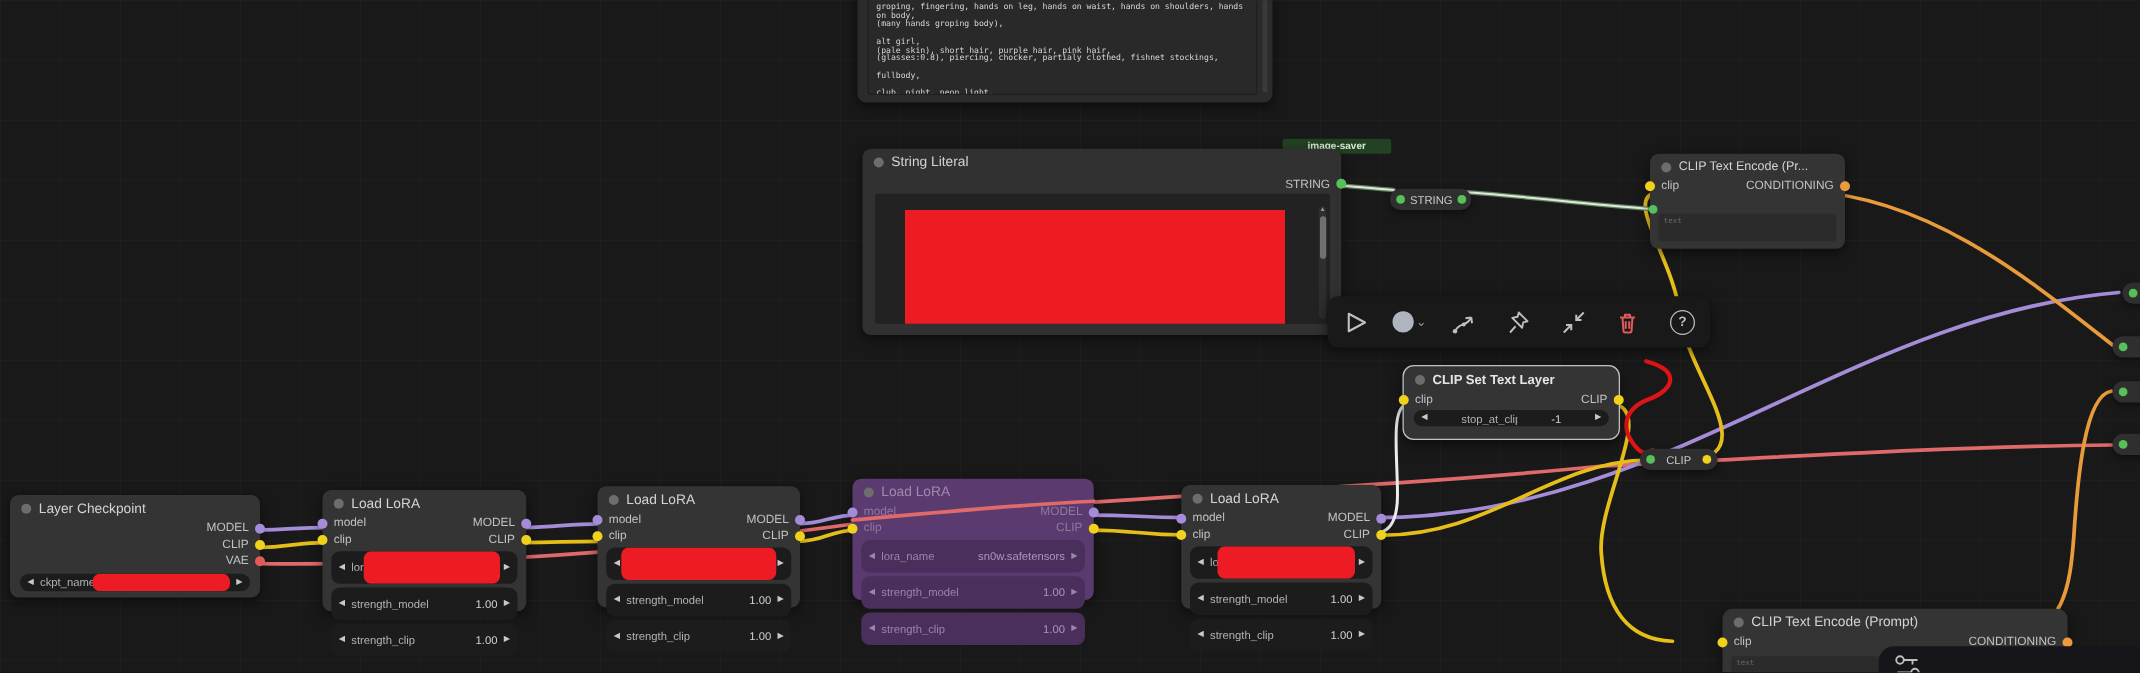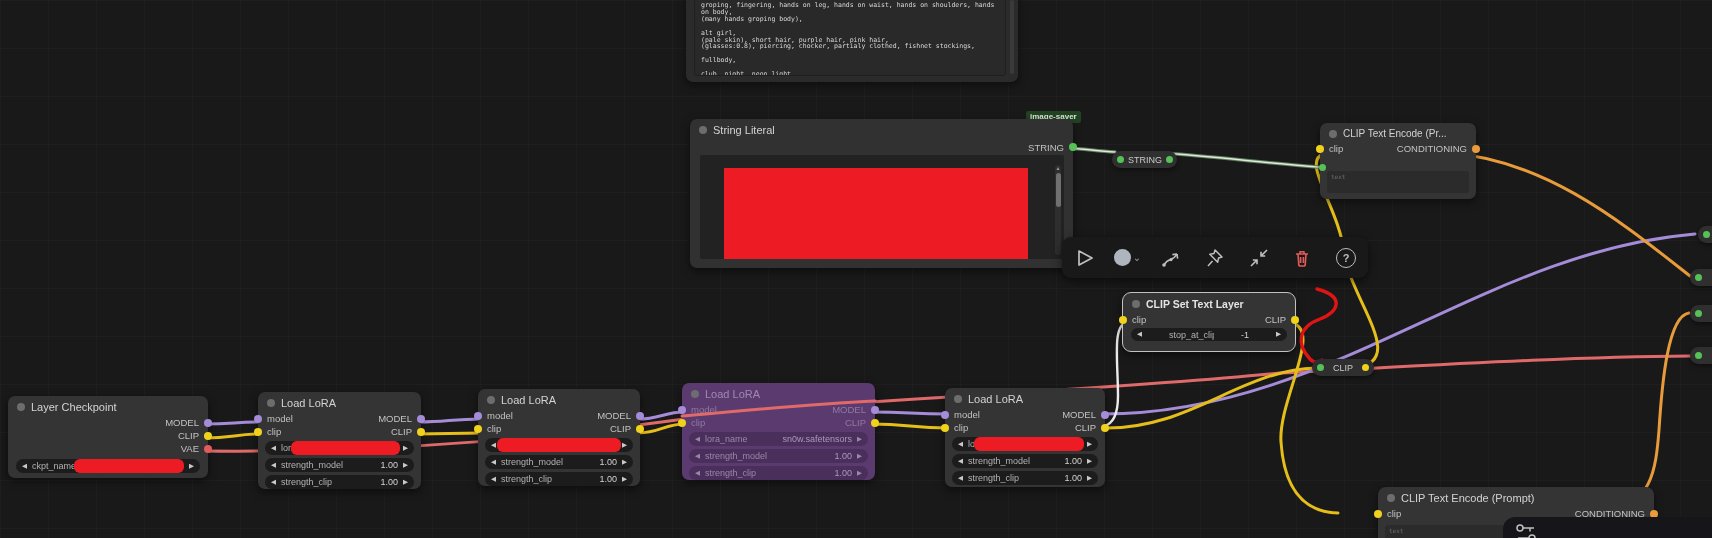--- a/index.html
+++ b/index.html
@@ -17,21 +17,21 @@
   .ntitle{display:flex;align-items:center;gap:6px;padding:5px 9px 3px;font-size:11px;color:#d3d3d3;white-space:nowrap;overflow:hidden;}
   .tdot{width:8px;height:8px;border-radius:50%;background:#6d6d6d;flex:none;}
   .srow{display:flex;justify-content:space-between;align-items:center;padding:0 9px;height:13px;font-size:9.5px;color:#c2c2c2;}
   .sl{display:flex;align-items:center;gap:5px;}
   .sdot{width:8px;height:8px;border-radius:50%;flex:none;}
   .sdot.in{margin-left:-13px;}
   .sdot.out{margin-right:-13px;}
   .model{background:#a58cd8;} .clipc{background:#f0d21c;} .vae{background:#e25b5b;}
   .green{background:#56c156;} .cond{background:#eb9a3c;}
 
-  .widget{position:relative;display:flex;align-items:center;height:14px;margin:3px 7px;padding:0 6px;
+  .widget{position:relative;display:flex;align-items:center;height:26px;margin:3px 7px;padding:0 6px;
     background:#1c1c1c;border-radius:7px;font-size:9px;color:#b2b2b2;overflow:hidden;}
   .warr{font-size:6.5px;color:#c9c9c9;line-height:1;flex:none;}
   .wname{margin-left:5px;flex:1;white-space:nowrap;overflow:hidden;}
   .wval{margin:0 5px;color:#d2d2d2;white-space:nowrap;}
   .censor{position:absolute;top:0;bottom:0;background:#ed1c24;border-radius:6px;z-index:2;}
 
   
   .prompt-node{left:686px;top:-14px;width:332px;height:96px;background:#2b2b2b;}
   .prompt-text{position:absolute;left:8px;top:12px;right:12px;bottom:6px;background:#292929;border:1px solid #1f1f1f;border-radius:3px;
     padding:3px 6px;font-family:"DejaVu Sans Mono",monospace;font-size:6.5px;line-height:6.9px;color:#d8d8d8;white-space:pre-wrap;overflow:hidden;}
@@ -39,21 +39,21 @@
 
   
   .sl-node{left:690px;top:119px;width:383px;height:149px;background:#313131;}
   .sl-out{display:flex;justify-content:flex-end;align-items:center;gap:5px;height:16px;padding:0 9px;font-size:9.5px;color:#c2c2c2;}
   .sl-text{position:absolute;left:10px;top:36px;width:364px;height:104px;background:#222;border-radius:2px;}
   .sl-censor{position:absolute;left:24px;top:13px;right:36px;bottom:0;background:#ed1c24;}
   .sl-sb{position:absolute;right:3px;top:10px;bottom:4px;width:6px;background:#2e2e2e;border-radius:3px;}
   .sl-sb-up{position:absolute;top:1px;left:0;right:0;text-align:center;font-size:5px;color:#9a9a9a;line-height:5px;}
   .sl-thumb{position:absolute;top:8px;left:0.5px;width:5px;height:34px;background:#707070;border-radius:3px;}
 
-  .badge{position:absolute;left:1026px;top:111px;height:12px;padding:0 4px;background:#234223;border-radius:2px;z-index:3;
+  .badge{position:absolute;left:1026px;top:111px;height:12px;padding:0 20px;background:#234223;border-radius:2px;z-index:3;
     font-size:8px;font-weight:bold;color:#d5ecd5;line-height:12px;}
 
   .reroute{position:absolute;display:flex;align-items:center;justify-content:space-between;gap:4px;height:17px;padding:0 5px;
     background:#2f2f2f;border-radius:9px;z-index:3;font-size:9px;color:#c9c9c9;box-shadow:0 2px 5px rgba(0,0,0,.45);}
   .rdot{width:7px;height:7px;border-radius:50%;flex:none;}
 
   .rr-right{position:absolute;left:1690px;width:40px;height:17px;background:#2f2f2f;border-radius:9px 0 0 9px;z-index:3;
     box-shadow:0 2px 5px rgba(0,0,0,.45);}
   .rr-right .rdot{position:absolute;left:5px;top:5px;}
 

